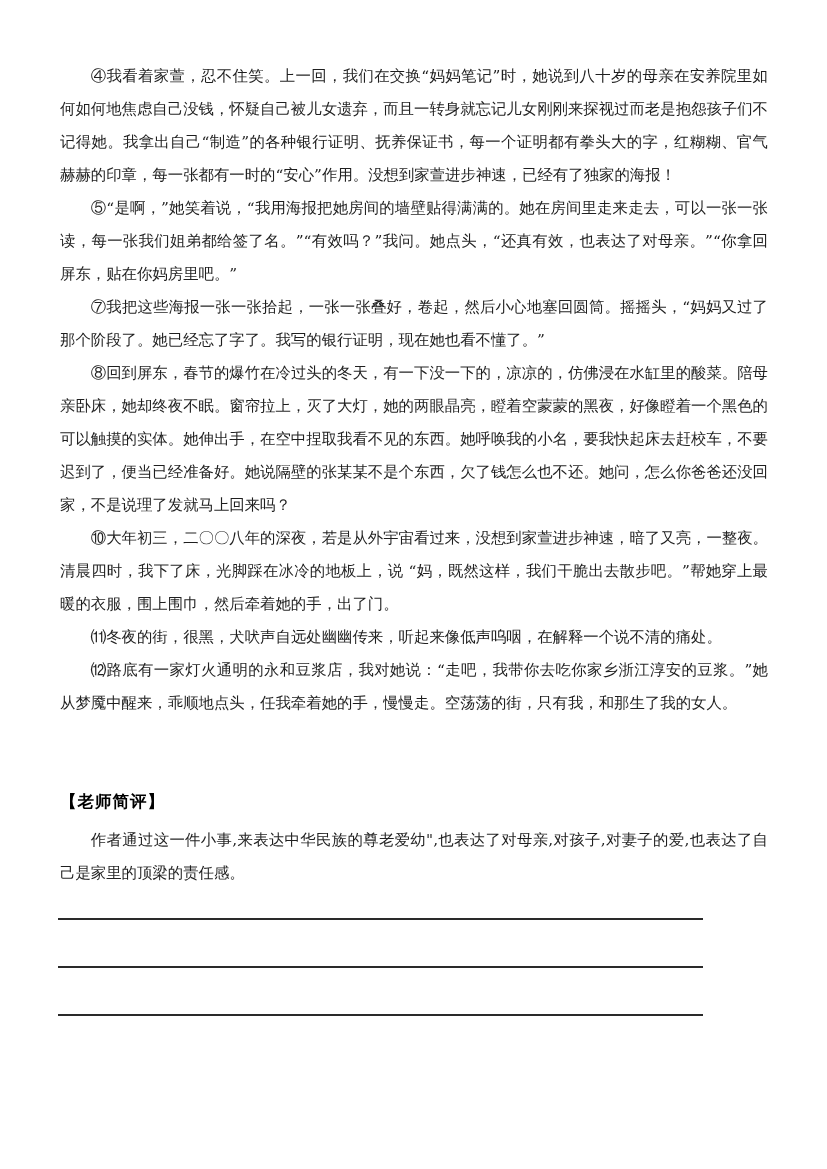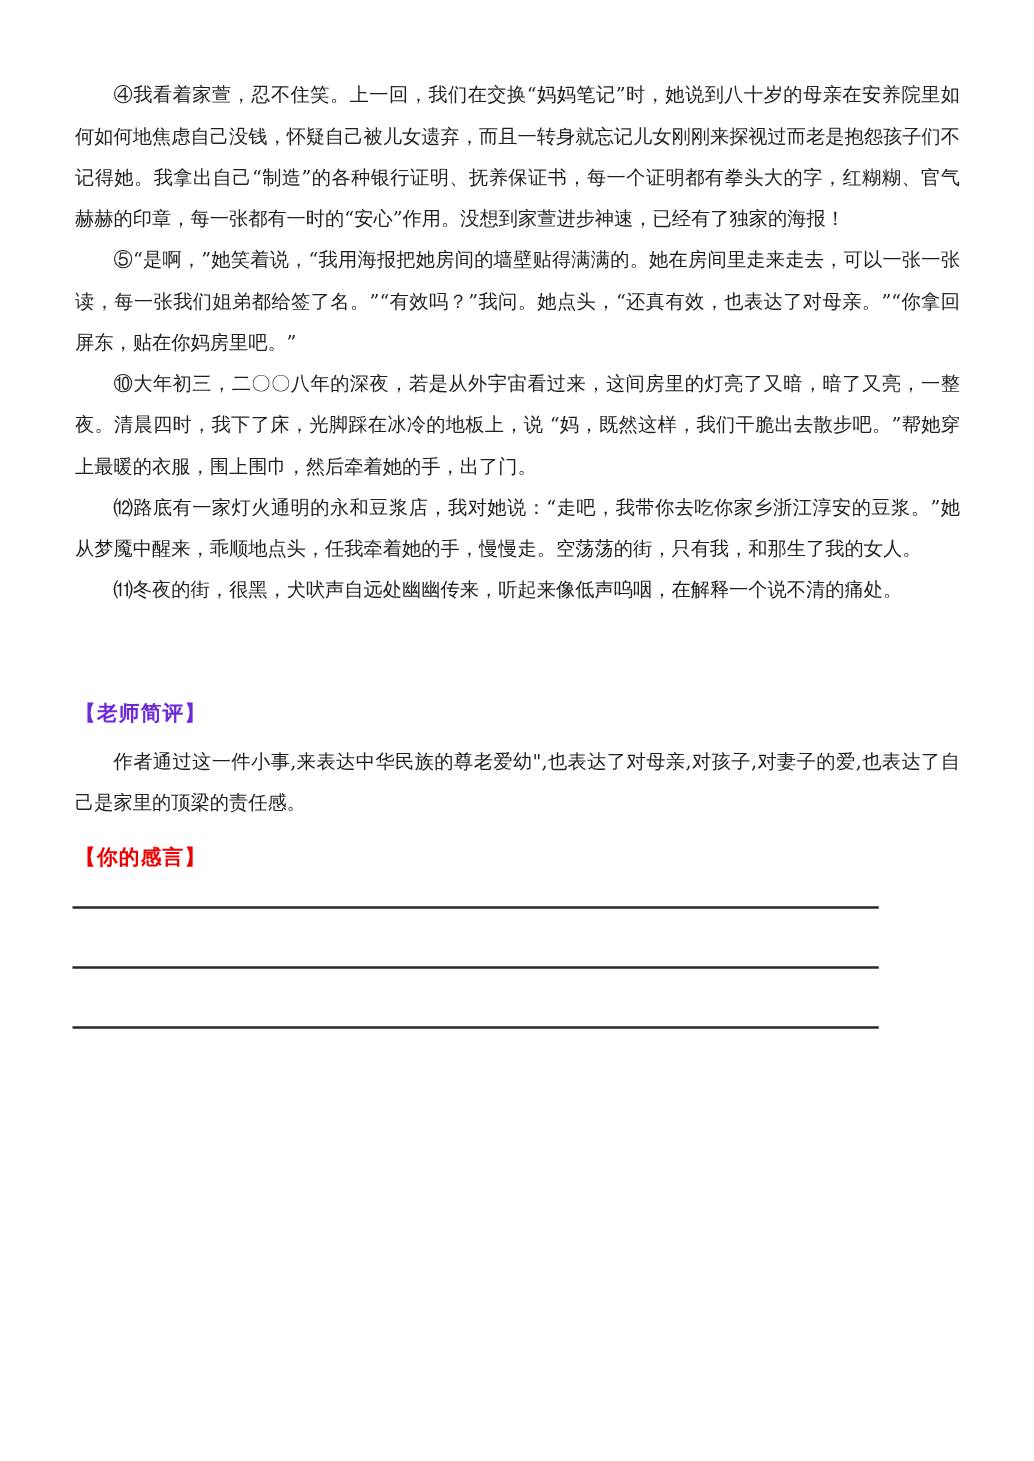--- a/index.html
+++ b/index.html
@@ -67,30 +67,31 @@
 </style>
 </head>
 <body>
 
 <div class="page">
   <div class="content">
 
     <div class="passage">
       <p>④我看着家萱，忍不住笑。上一回，我们在交换“妈妈笔记”时，她说到八十岁的母亲在安养院里如何如何地焦虑自己没钱，怀疑自己被儿女遗弃，而且一转身就忘记儿女刚刚来探视过而老是抱怨孩子们不记得她。我拿出自己“制造”的各种银行证明、抚养保证书，每一个证明都有拳头大的字，红糊糊、官气赫赫的印章，每一张都有一时的“安心”作用。没想到家萱进步神速，已经有了独家的海报！</p>
       <p>⑤“是啊，”她笑着说，“我用海报把她房间的墙壁贴得满满的。她在房间里走来走去，可以一张一张读，每一张我们姐弟都给签了名。”“有效吗？”我问。她点头，“还真有效，也表达了对母亲。”“你拿回屏东，贴在你妈房里吧。”</p>
-      <p>⑩大年初三，二〇〇八年的深夜，若是从外宇宙看过来，这间房里的灯亮了又暗，暗了又亮，一整夜。清晨四时，我下了床，光脚踩在冰冷的地板上，说 “妈，既然这样，我们干脆出去散步吧。”帮她穿上最暖的衣服，围上围巾，然后牵着她的手，出了门。</p>
+      <p>⑦我把这些海报一张一张拾起，一张一张叠好，卷起，然后小心地塞回圆筒。摇摇头，“妈妈又过了那个阶段了。她已经忘了字了。我写的银行证明，现在她也看不懂了。”</p>
+      <p>⑧回到屏东，春节的爆竹在冷过头的冬天，有一下没一下的，凉凉的，仿佛浸在水缸里的酸菜。陪母亲卧床，她却终夜不眠。窗帘拉上，灭了大灯，她的两眼晶亮，瞪着空蒙蒙的黑夜，好像瞪着一个黑色的可以触摸的实体。她伸出手，在空中捏取我看不见的东西。她呼唤我的小名，要我快起床去赶校车，不要迟到了，便当已经准备好。她说隔壁的张某某不是个东西，欠了钱怎么也不还。她问，怎么你爸爸还没回家，不是说理了发就马上回来吗？</p>
+      <p>⑩大年初三，二〇〇八年的深夜，若是从外宇宙看过来，没想到家萱进步神速，暗了又亮，一整夜。清晨四时，我下了床，光脚踩在冰冷的地板上，说 “妈，既然这样，我们干脆出去散步吧。”帮她穿上最暖的衣服，围上围巾，然后牵着她的手，出了门。</p>
+      <p>⑾冬夜的街，很黑，犬吠声自远处幽幽传来，听起来像低声呜咽，在解释一个说不清的痛处。</p>
       <p>⑿路底有一家灯火通明的永和豆浆店，我对她说：“走吧，我带你去吃你家乡浙江淳安的豆浆。”她从梦魇中醒来，乖顺地点头，任我牵着她的手，慢慢走。空荡荡的街，只有我，和那生了我的女人。</p>
-      <p>⑾冬夜的街，很黑，犬吠声自远处幽幽传来，听起来像低声呜咽，在解释一个说不清的痛处。</p>
     </div>
 
-    <div class="section-heading teacher-heading" style="color: #6d28d9;">【老师简评】</div>
+    <div class="section-heading teacher-heading" style="color: #000000;">【老师简评】</div>
 
     <p class="teacher-body">作者通过这一件小事,来表达中华民族的尊老爱幼",也表达了对母亲,对孩子,对妻子的爱,也表达了自己是家里的顶梁的责任感。</p>
 
-    <div class="section-heading response-heading" style="color: rgb(238, 0, 0);">【你的感言】</div>
 
     <div class="answer-lines">
       <div class="answer-line first"></div>
       <div class="answer-line"></div>
       <div class="answer-line"></div>
     </div>
 
   </div>
 </div>
 

